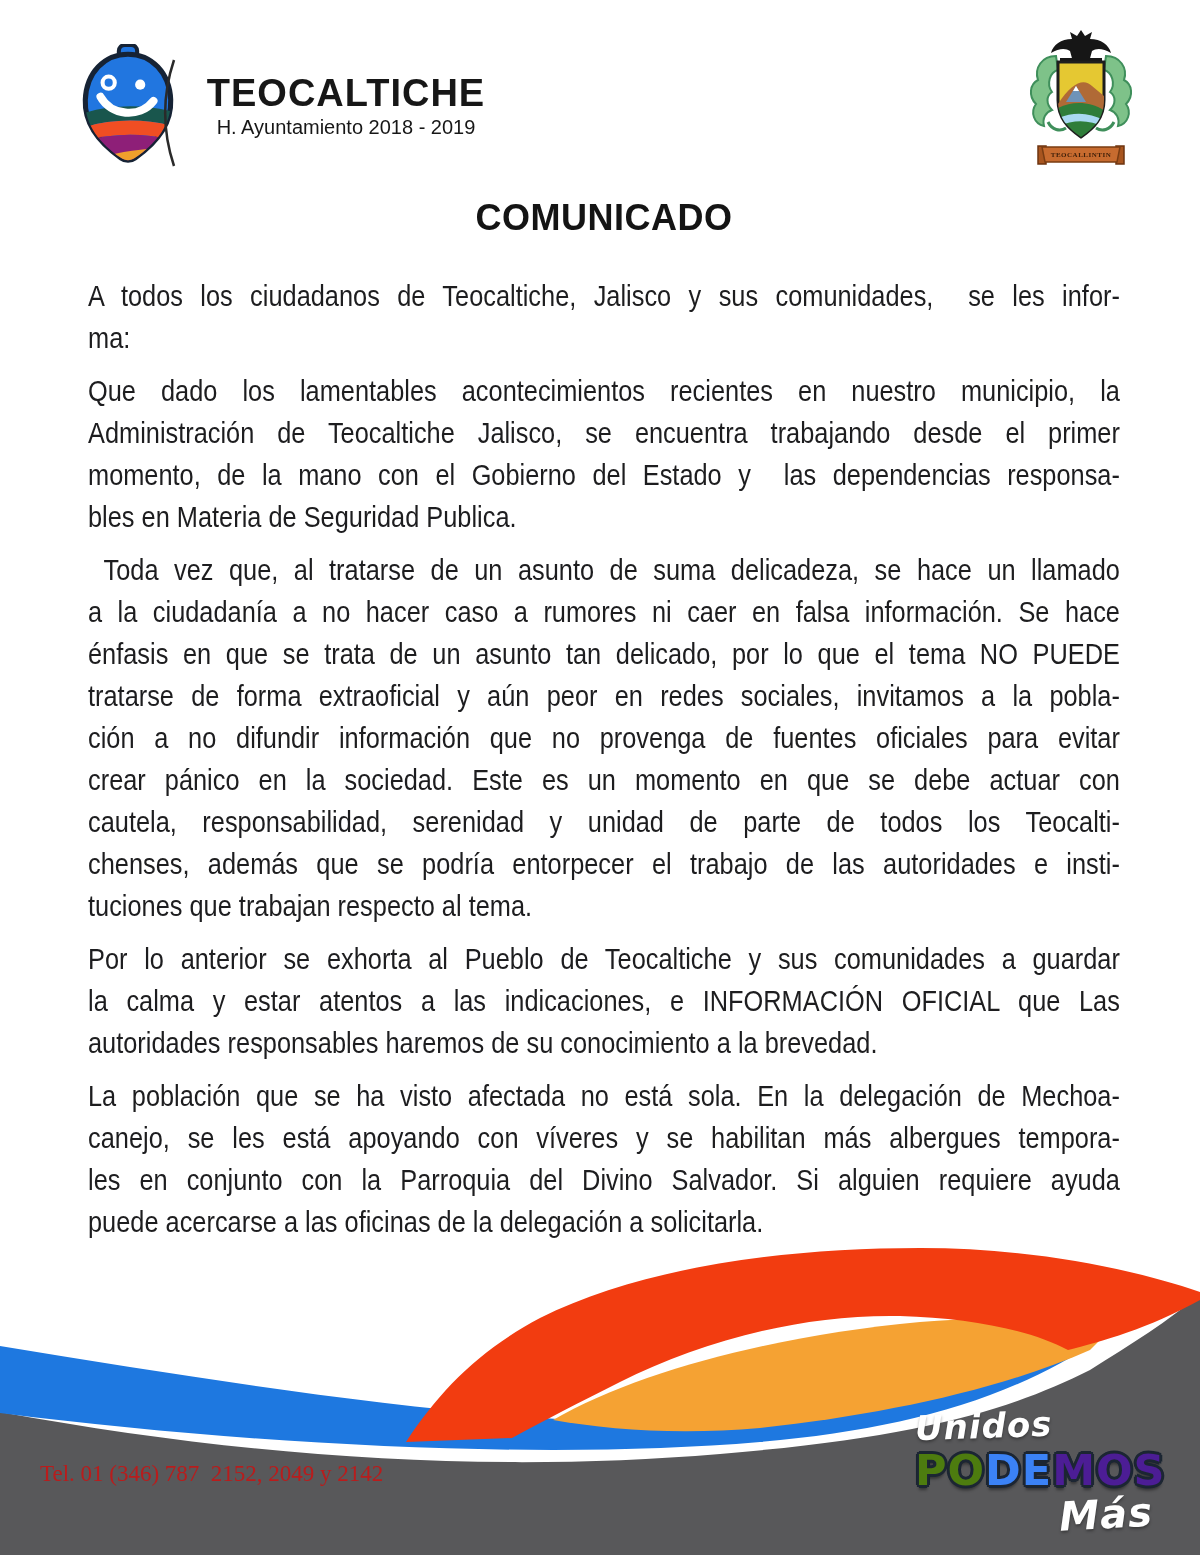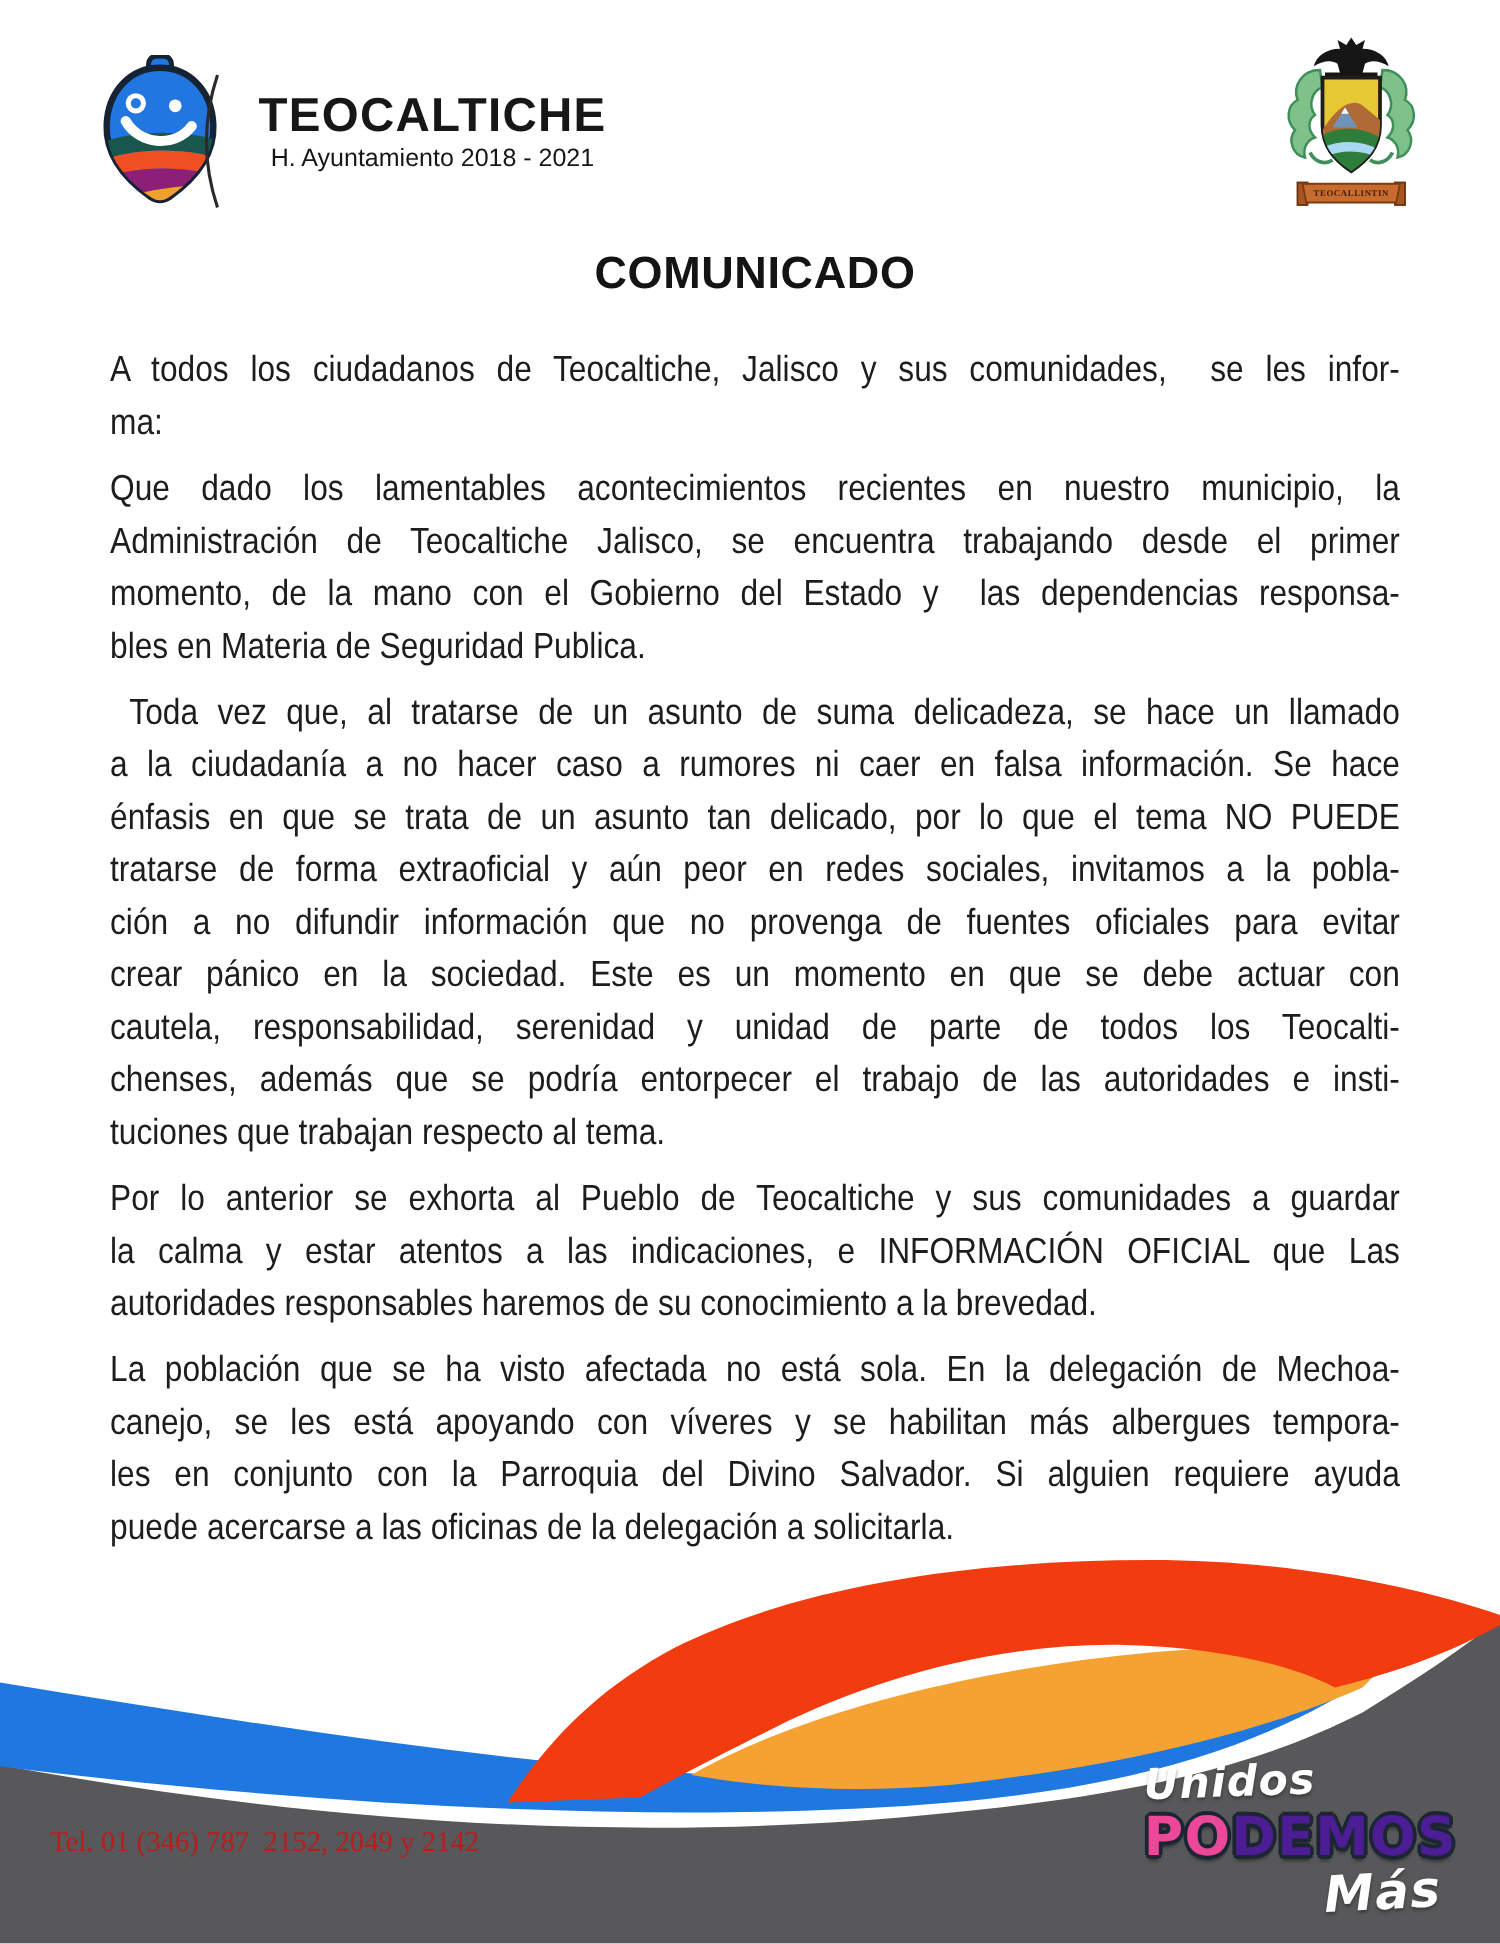--- a/index.html
+++ b/index.html
@@ -93,21 +93,21 @@
     <circle cx="67" cy="40" r="5" fill="#ffffff"></circle>
     <path d="M28,52 C38,70 66,74 80,56" fill="none" stroke="#ffffff" stroke-width="8" stroke-linecap="round"></path>
   </svg>
 
   <svg id="header-sep" viewBox="0 0 22 110">
     <path d="M16,2 C4,38 4,72 16,108" fill="none" stroke="#2a2a2a" stroke-width="2.5"></path>
   </svg>
 
   <div id="wordmark">
     <div class="name">TEOCALTICHE</div>
-    <div class="sub">H. Ayuntamiento 2018 - 2021</div>
+    <div class="sub">H. Ayuntamiento 2018 - 2019</div>
   </div>
 
   <svg id="crest" viewBox="0 0 126 150">
     <defs>
       <clipPath id="shield-clip">
         <path d="M40,36 H86 V74 C86,92 76,102 63,111 C50,102 40,92 40,74 Z"></path>
       </clipPath>
     </defs>
 
     <g>
@@ -179,17 +179,17 @@
     <path class="wave-orange" d="M553,175 C640,125 780,90 920,77 C1000,70 1060,75 1105,90 L1090,105 C1000,145 880,170 760,183 C680,190 610,185 553,175 Z"></path>
     <path class="wave-red" d="M406,197 C440,145 480,105 540,73 C640,23 780,3 920,3 C1030,3 1130,23 1200,47 L1200,55 C1150,83 1100,97 1068,105 C1030,85 970,73 900,71 C800,69 700,97 620,137 C580,157 545,175 512,193 Z"></path>
   </svg>
 
   <div id="contact">
     <div>Tel. 01 (346) 787&nbsp; 2152, 2049 y 2142</div>
   </div>
 
   <div id="campaign">
     <div class="top">Unidos</div>
-    <div class="mid"><span style="color: #ec4899;">PO</span><span style="color: #4c1d95;">DE</span><span style="color: #4c1d95;">MOS</span></div>
+    <div class="mid"><span style="color: #4d7c0f;">PO</span><span style="color: #3b82f6;">DE</span><span style="color: #4c1d95;">MOS</span></div>
     <div class="bottom">Más</div>
   </div>
 
 </div>
 
 </body></html>

